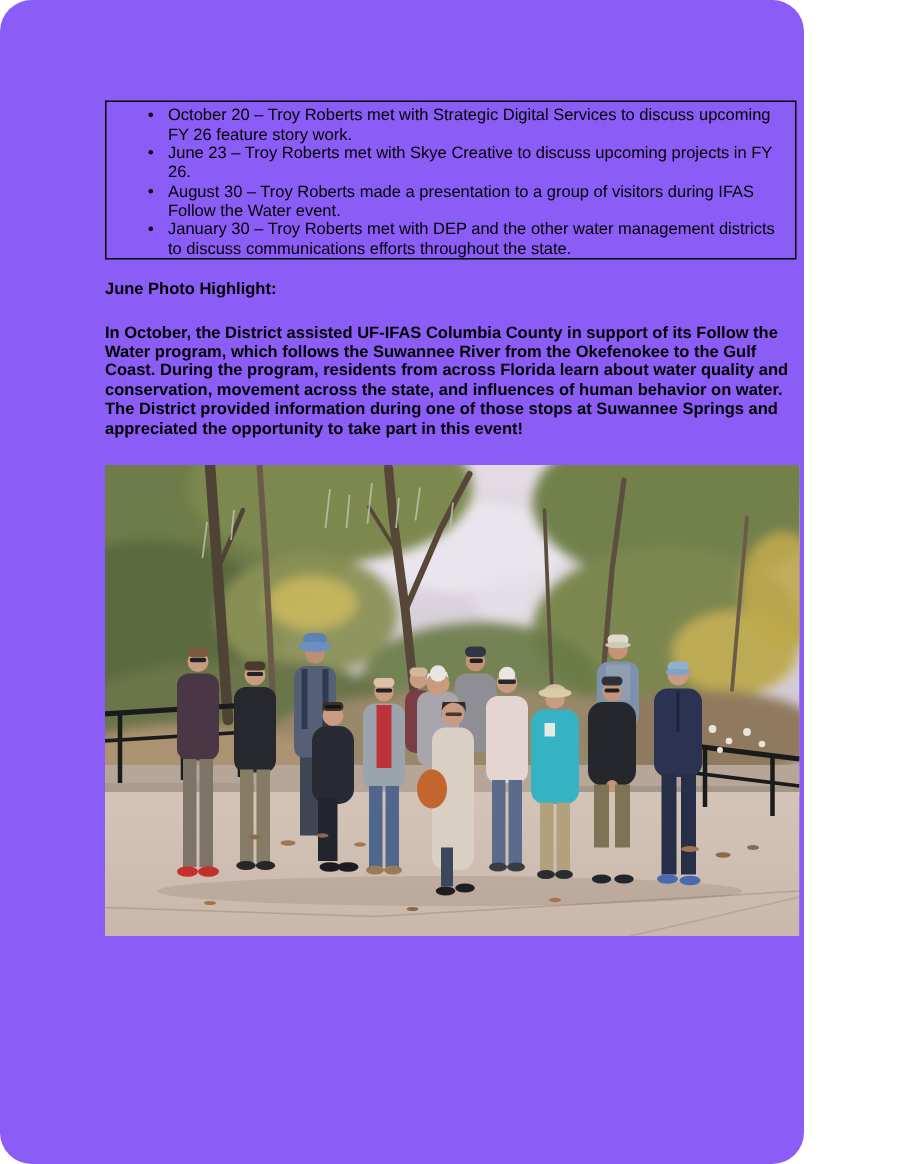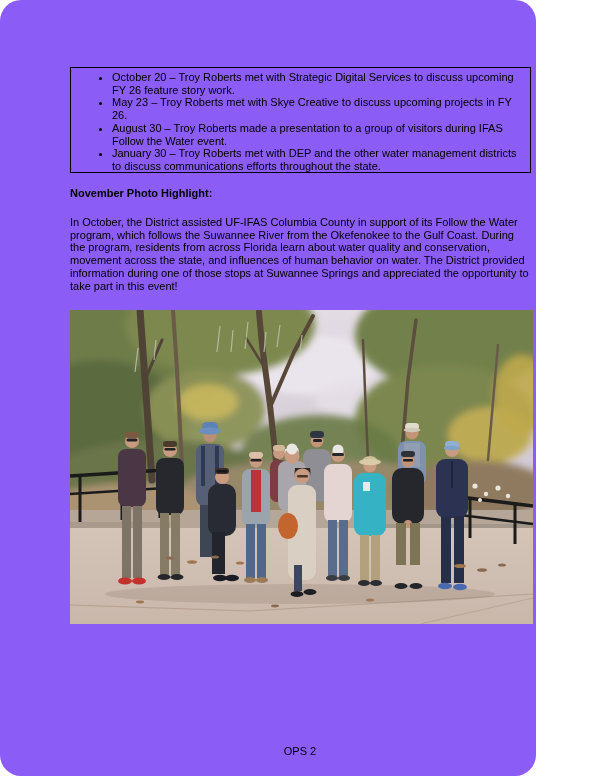--- a/index.html
+++ b/index.html
@@ -7,40 +7,40 @@
     position:relative;width:536px;height:776px;background:#8b5cf6;
     font-family:"Liberation Sans", sans-serif;color:#000;overflow:hidden;border-radius:21px;
   }
   .bullet-box{
     position:absolute;left:70px;top:67px;width:461px;height:106px;
     border:1px solid #000;box-sizing:border-box;
   }
   .bullet-box ul{margin:3px 0 0 0;padding:0 2px 0 41px;list-style-type:disc;}
   .bullet-box li{font-size:11px;line-height:12.7px;margin:0;}
   .heading{position:absolute;left:70px;top:187px;font-size:11px;font-weight:bold;line-height:13px;}
-  .paragraph{position:absolute;left:70px;top:216px;width:462px;font-size:11px;line-height:12.7px;}
+  .paragraph{position:absolute;left:70px;top:216px;width:462px;font-size:11px;line-height:12.7px;font-weight:bold;}
   .photo{position:absolute;left:70px;top:310px;width:463px;height:314px;}
   .photo svg{display:block;width:463px;height:314px;}
   .footer{position:absolute;left:0;top:745px;width:600px;text-align:center;font-size:11px;}
 </style>
 </head>
 <body>
 
 <div class="page">
 
   <div class="bullet-box">
     <ul>
       <li>October 20 – Troy Roberts met with Strategic Digital Services to discuss upcoming FY 26 feature story work.</li>
-      <li>May 23 – Troy Roberts met with Skye Creative to discuss upcoming projects in FY 26.</li>
+      <li>June 23 – Troy Roberts met with Skye Creative to discuss upcoming projects in FY 26.</li>
       <li>August 30 – Troy Roberts made a presentation to a group of visitors during IFAS Follow the Water event.</li>
       <li>January 30 – Troy Roberts met with DEP and the other water management districts to discuss communications efforts throughout the state.</li>
     </ul>
   </div>
 
-  <div class="heading">November Photo Highlight:</div>
+  <div class="heading">June Photo Highlight:</div>
 
   <div class="paragraph">In October, the District assisted UF-IFAS Columbia County in support of its Follow the Water program, which follows the Suwannee River from the Okefenokee to the Gulf Coast. During the program, residents from across Florida learn about water quality and conservation, movement across the state, and influences of human behavior on water. The District provided information during one of those stops at Suwannee Springs and appreciated the opportunity to take part in this event!</div>
 
   <div class="photo" role="img" aria-label="Group photo of Follow the Water participants standing on a sandy limestone path at Suwannee Springs with autumn trees and a black railing behind them">
     <svg viewBox="0 0 463 314" preserveAspectRatio="none">
       <defs>
         <linearGradient id="sky" x1="0" y1="0" x2="0" y2="1">
           <stop offset="0" stop-color="#e3dce4"></stop>
             <stop offset="1" stop-color="#cdc3cf"></stop>
         </linearGradient>
@@ -281,14 +281,13 @@
         <ellipse cx="390" cy="256" rx="6" ry="2" fill="#a0764f"></ellipse>
           <ellipse cx="412" cy="260" rx="5" ry="1.8"></ellipse>
         <ellipse cx="432" cy="255" rx="4" ry="1.6" fill="#8a6a4e"></ellipse>
           <ellipse cx="300" cy="290" rx="4" ry="1.5" fill="#a0764f"></ellipse>
         <ellipse cx="205" cy="296" rx="4" ry="1.4"></ellipse>
           <ellipse cx="70" cy="292" rx="4" ry="1.4" fill="#a0764f"></ellipse>
       </g>
     </svg>
   </div>
 
-  <div class="footer">OPS 2</div>
 </div>
 
 </body></html>

